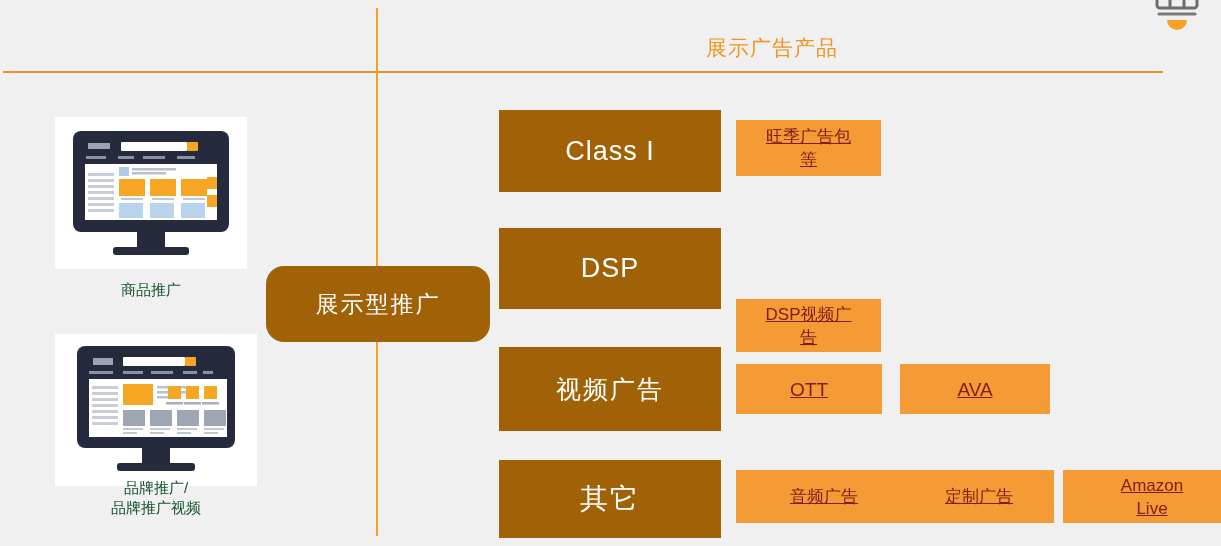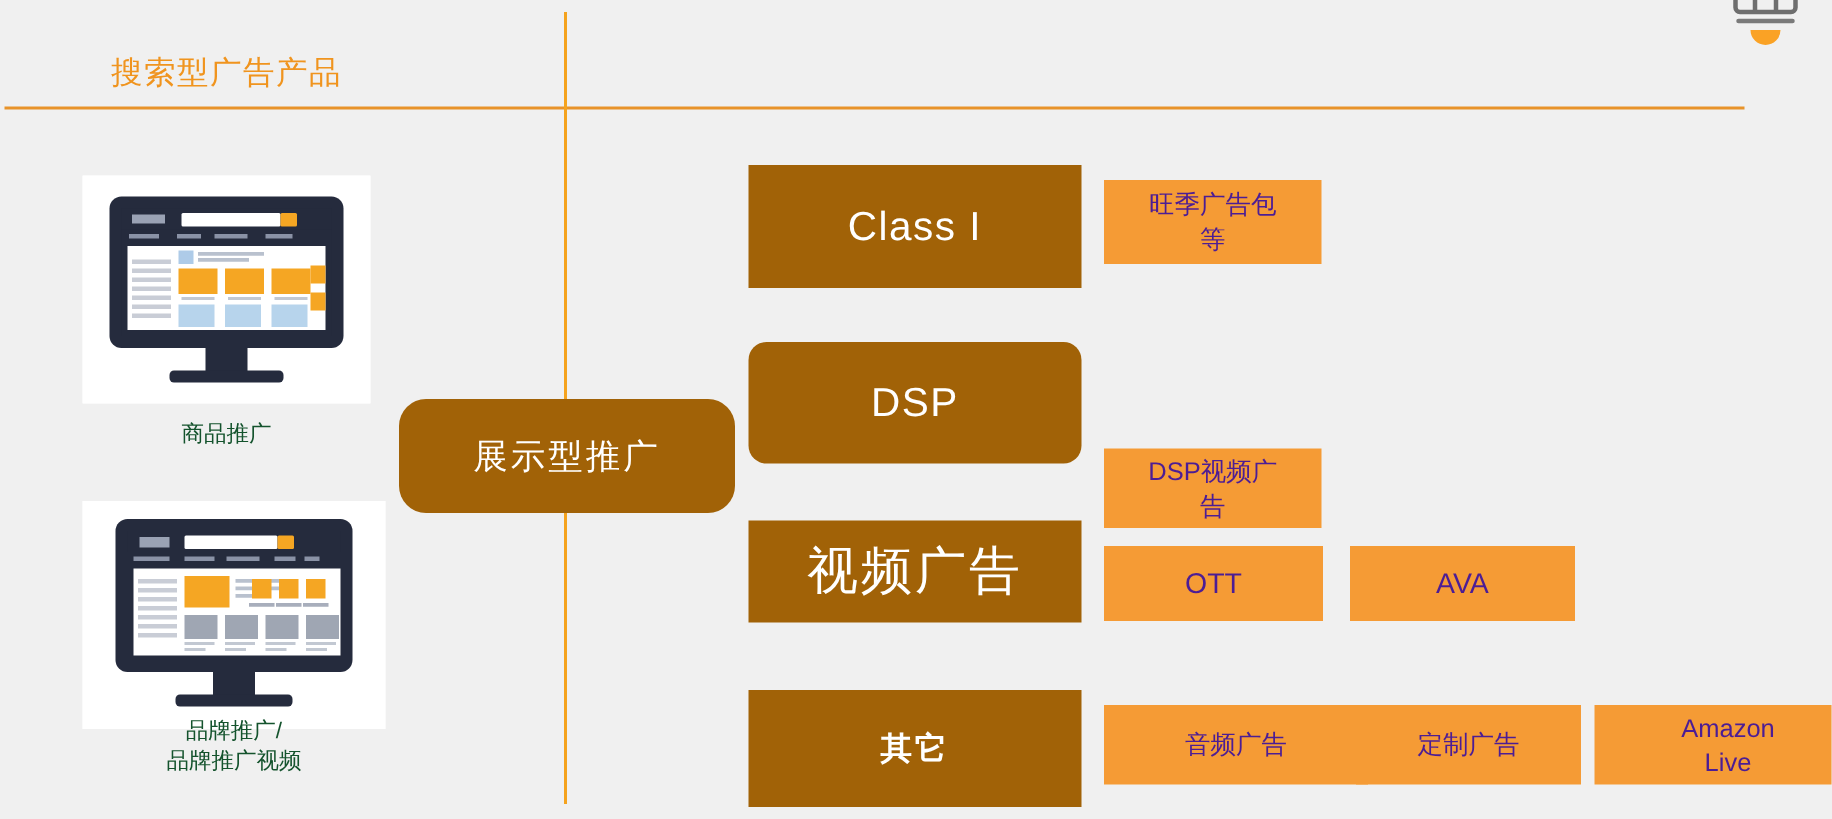--- a/index.html
+++ b/index.html
@@ -79,36 +79,37 @@
     display: flex;
     align-items: center;
     justify-content: center;
     font-size: 23px;
     letter-spacing: 2px;
   }
   #node-display-promo { left: 266px; top: 266px; width: 224px; height: 76px; border-radius: 18px; }
 
   
   #node-class1 { left: 499px; top: 110px; width: 222px; height: 82px; font-size: 27px; letter-spacing: 1px; }
-  #node-dsp    { left: 499px; top: 228px; width: 222px; height: 81px; font-size: 27px; letter-spacing: 1px; border-radius: 12px; }
-  #node-video  { left: 499px; top: 347px; width: 222px; height: 68px; font-size: 34px; letter-spacing: 2px; }
-  #node-other  { left: 499px; top: 460px; width: 222px; height: 78px; font-size: 21px; letter-spacing: 2px; font-weight: bold; }
+  #node-dsp    { left: 499px; top: 228px; width: 222px; height: 81px; font-size: 27px; letter-spacing: 1px; }
+  #node-video  { left: 499px; top: 347px; width: 222px; height: 84px; font-size: 25px; letter-spacing: 2px; }
+  #node-other  { left: 499px; top: 460px; width: 222px; height: 78px; font-size: 28px; letter-spacing: 2px; }
 
   
   .node-orange {
     position: absolute;
     background: #F59B35;
-    color: #4c1d95;
+    color: #7f1d1d;
     display: flex;
     align-items: center;
     justify-content: center;
     text-align: center;
     font-size: 17px;
     line-height: 23px;
     white-space: pre-line;
+    text-decoration: underline;
   }
   #leaf-peak-pack { left: 736px; top: 120px; width: 145px; height: 56px; }
   #leaf-dsp-video { left: 736px; top: 299px; width: 145px; height: 53px; }
   #leaf-ott       { left: 736px; top: 364px; width: 146px; height: 50px; font-size: 19px; }
   #leaf-ava       { left: 900px; top: 364px; width: 150px; height: 50px; font-size: 19px; }
   #leaf-audio     { left: 736px; top: 470px; width: 176px; height: 53px; }
   #leaf-custom    { left: 904px; top: 470px; width: 150px; height: 53px; }
   #leaf-amazon-live { left: 1063px; top: 470px; width: 178px; height: 53px; }
 
   
@@ -121,21 +122,21 @@
   }
 </style>
 </head>
 <body>
 
 <div class="stage">
 
   <div class="rule-h"></div>
   <div class="rule-v"></div>
 
-  <div class="col-header" id="header-left">搜索型广告产品</div>
+  <div class="col-header" id="header-right">展示广告产品</div>
 
   <div id="corner-logo">
     <svg width="52" height="50" viewBox="0 0 52 50">
       <rect x="6" y="2" width="40" height="22" rx="3" fill="none" stroke="#6E6E6E" stroke-width="3"></rect>
       <line x1="19" y1="2" x2="19" y2="24" stroke="#6E6E6E" stroke-width="3"></line>
       <line x1="33" y1="2" x2="33" y2="24" stroke="#6E6E6E" stroke-width="3"></line>
       <line x1="8" y1="30" x2="44" y2="30" stroke="#7A7A7A" stroke-width="3" stroke-linecap="round"></line>
       <path d="M16 36 A10 10 0 0 0 36 36 Z" fill="#FAA225"></path>
     </svg>
   </div>

